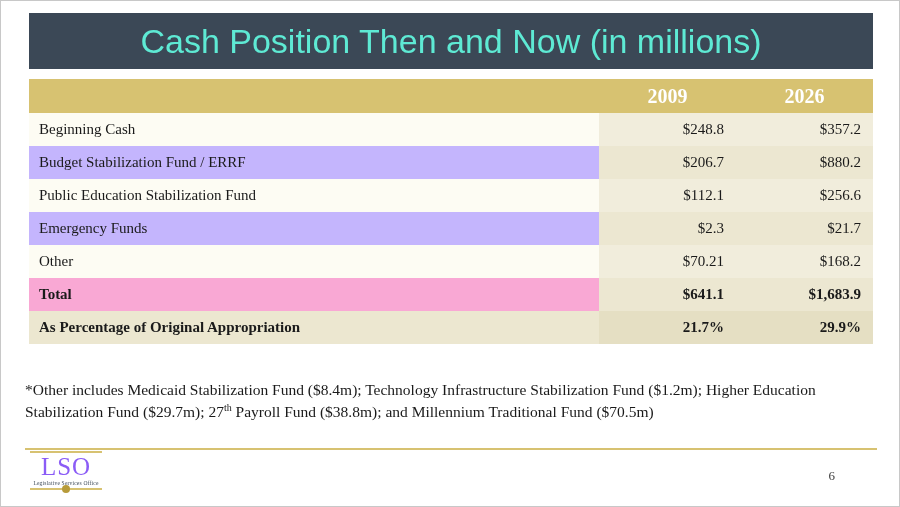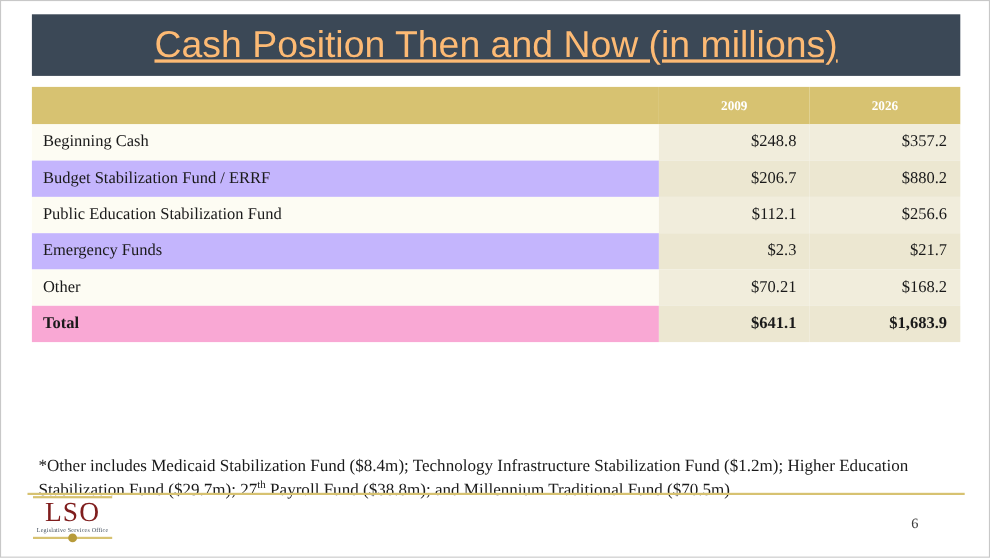--- a/index.html
+++ b/index.html
@@ -28,27 +28,26 @@
     left: 28px;
     top: 12px;
     width: 844px;
     height: 56px;
     background: #3b4856;
     display: flex;
     align-items: center;
     justify-content: center;
   }
   .title-text {
-    color: #fdba74;
+    color: #5eead4;
     font-family: "Liberation Sans", sans-serif;
     font-size: 34px;
     font-weight: normal;
     letter-spacing: 0px;
     white-space: nowrap;
-    text-decoration: underline;
   }
 
   
   .table-wrap {
     position: absolute;
     left: 28px;
     top: 78px;
     width: 844px;
   }
   table.cash-table {
@@ -62,21 +61,21 @@
     margin: 0;
   }
   .col-label { width: 570px; }
   .col-year  { width: 137px; }
 
   thead th {
     background: #d7c271;
     color: #ffffff;
     height: 34px;
     font-family: "Liberation Serif", serif;
-    font-size: 12px;
+    font-size: 20px;
     font-weight: bold;
     text-align: center;
     vertical-align: middle;
   }
   thead th.head-label {
     text-align: left;
   }
 
   tbody td {
     height: 33px;
@@ -104,27 +103,26 @@
     font-weight: bold;
   }
   tbody tr.row-total td { background: #f9a8d4; }
   tbody tr.row-total td.cell-val { background: #ece7d1; }
   tbody tr.row-pct td { background: #ece7d0; }
   tbody tr.row-pct td.cell-val { background: #e5dfc3; }
 
   
   .footnote {
     position: absolute;
-    left: 34px;
+    left: 24px;
     top: 378px;
     width: 820px;
     font-size: 15.5px;
     line-height: 1.45;
     color: #1a1a1a;
-    margin-top: 34px;
   }
   .footnote sup { font-size: 10px; vertical-align: super; }
 
   
   .footer-rule {
     position: absolute;
     left: 24px;
     top: 447px;
     width: 852px;
     height: 2px;
@@ -140,21 +138,21 @@
   }
   .logo-top-line {
     width: 72px;
     height: 2px;
     background: #d7c271;
     margin: 0 auto 1px auto;
   }
   .logo-lso {
     font-family: "Liberation Serif", serif;
     font-size: 25px;
-    color: #7f1d1d;
+    color: #8b5cf6;
     letter-spacing: 1px;
     line-height: 26px;
   }
   .logo-sub {
     font-family: "Liberation Serif", serif;
     font-size: 5.5px;
     color: #3b4856;
     letter-spacing: 0.2px;
     line-height: 7px;
   }
@@ -230,20 +228,25 @@
         <tr class="row-a">
           <td class="cell-label">Other</td>
           <td class="cell-val">$70.21</td>
           <td class="cell-val">$168.2</td>
         </tr>
         <tr class="row-total">
           <td class="cell-label">Total</td>
           <td class="cell-val">$641.1</td>
           <td class="cell-val">$1,683.9</td>
         </tr>
+        <tr class="row-pct">
+          <td class="cell-label">As Percentage of Original Appropriation</td>
+          <td class="cell-val">21.7%</td>
+          <td class="cell-val">29.9%</td>
+        </tr>
       </tbody>
     </table>
   </div>
 
   <div class="footnote">
     <span>*Other includes Medicaid Stabilization Fund ($8.4m); Technology Infrastructure Stabilization Fund ($1.2m); Higher Education Stabilization Fund ($29.7m); 27</span><sup>th</sup><span> Payroll Fund ($38.8m); and Millennium Traditional Fund ($70.5m)</span>
   </div>
 
   <div class="footer-rule"></div>
 

